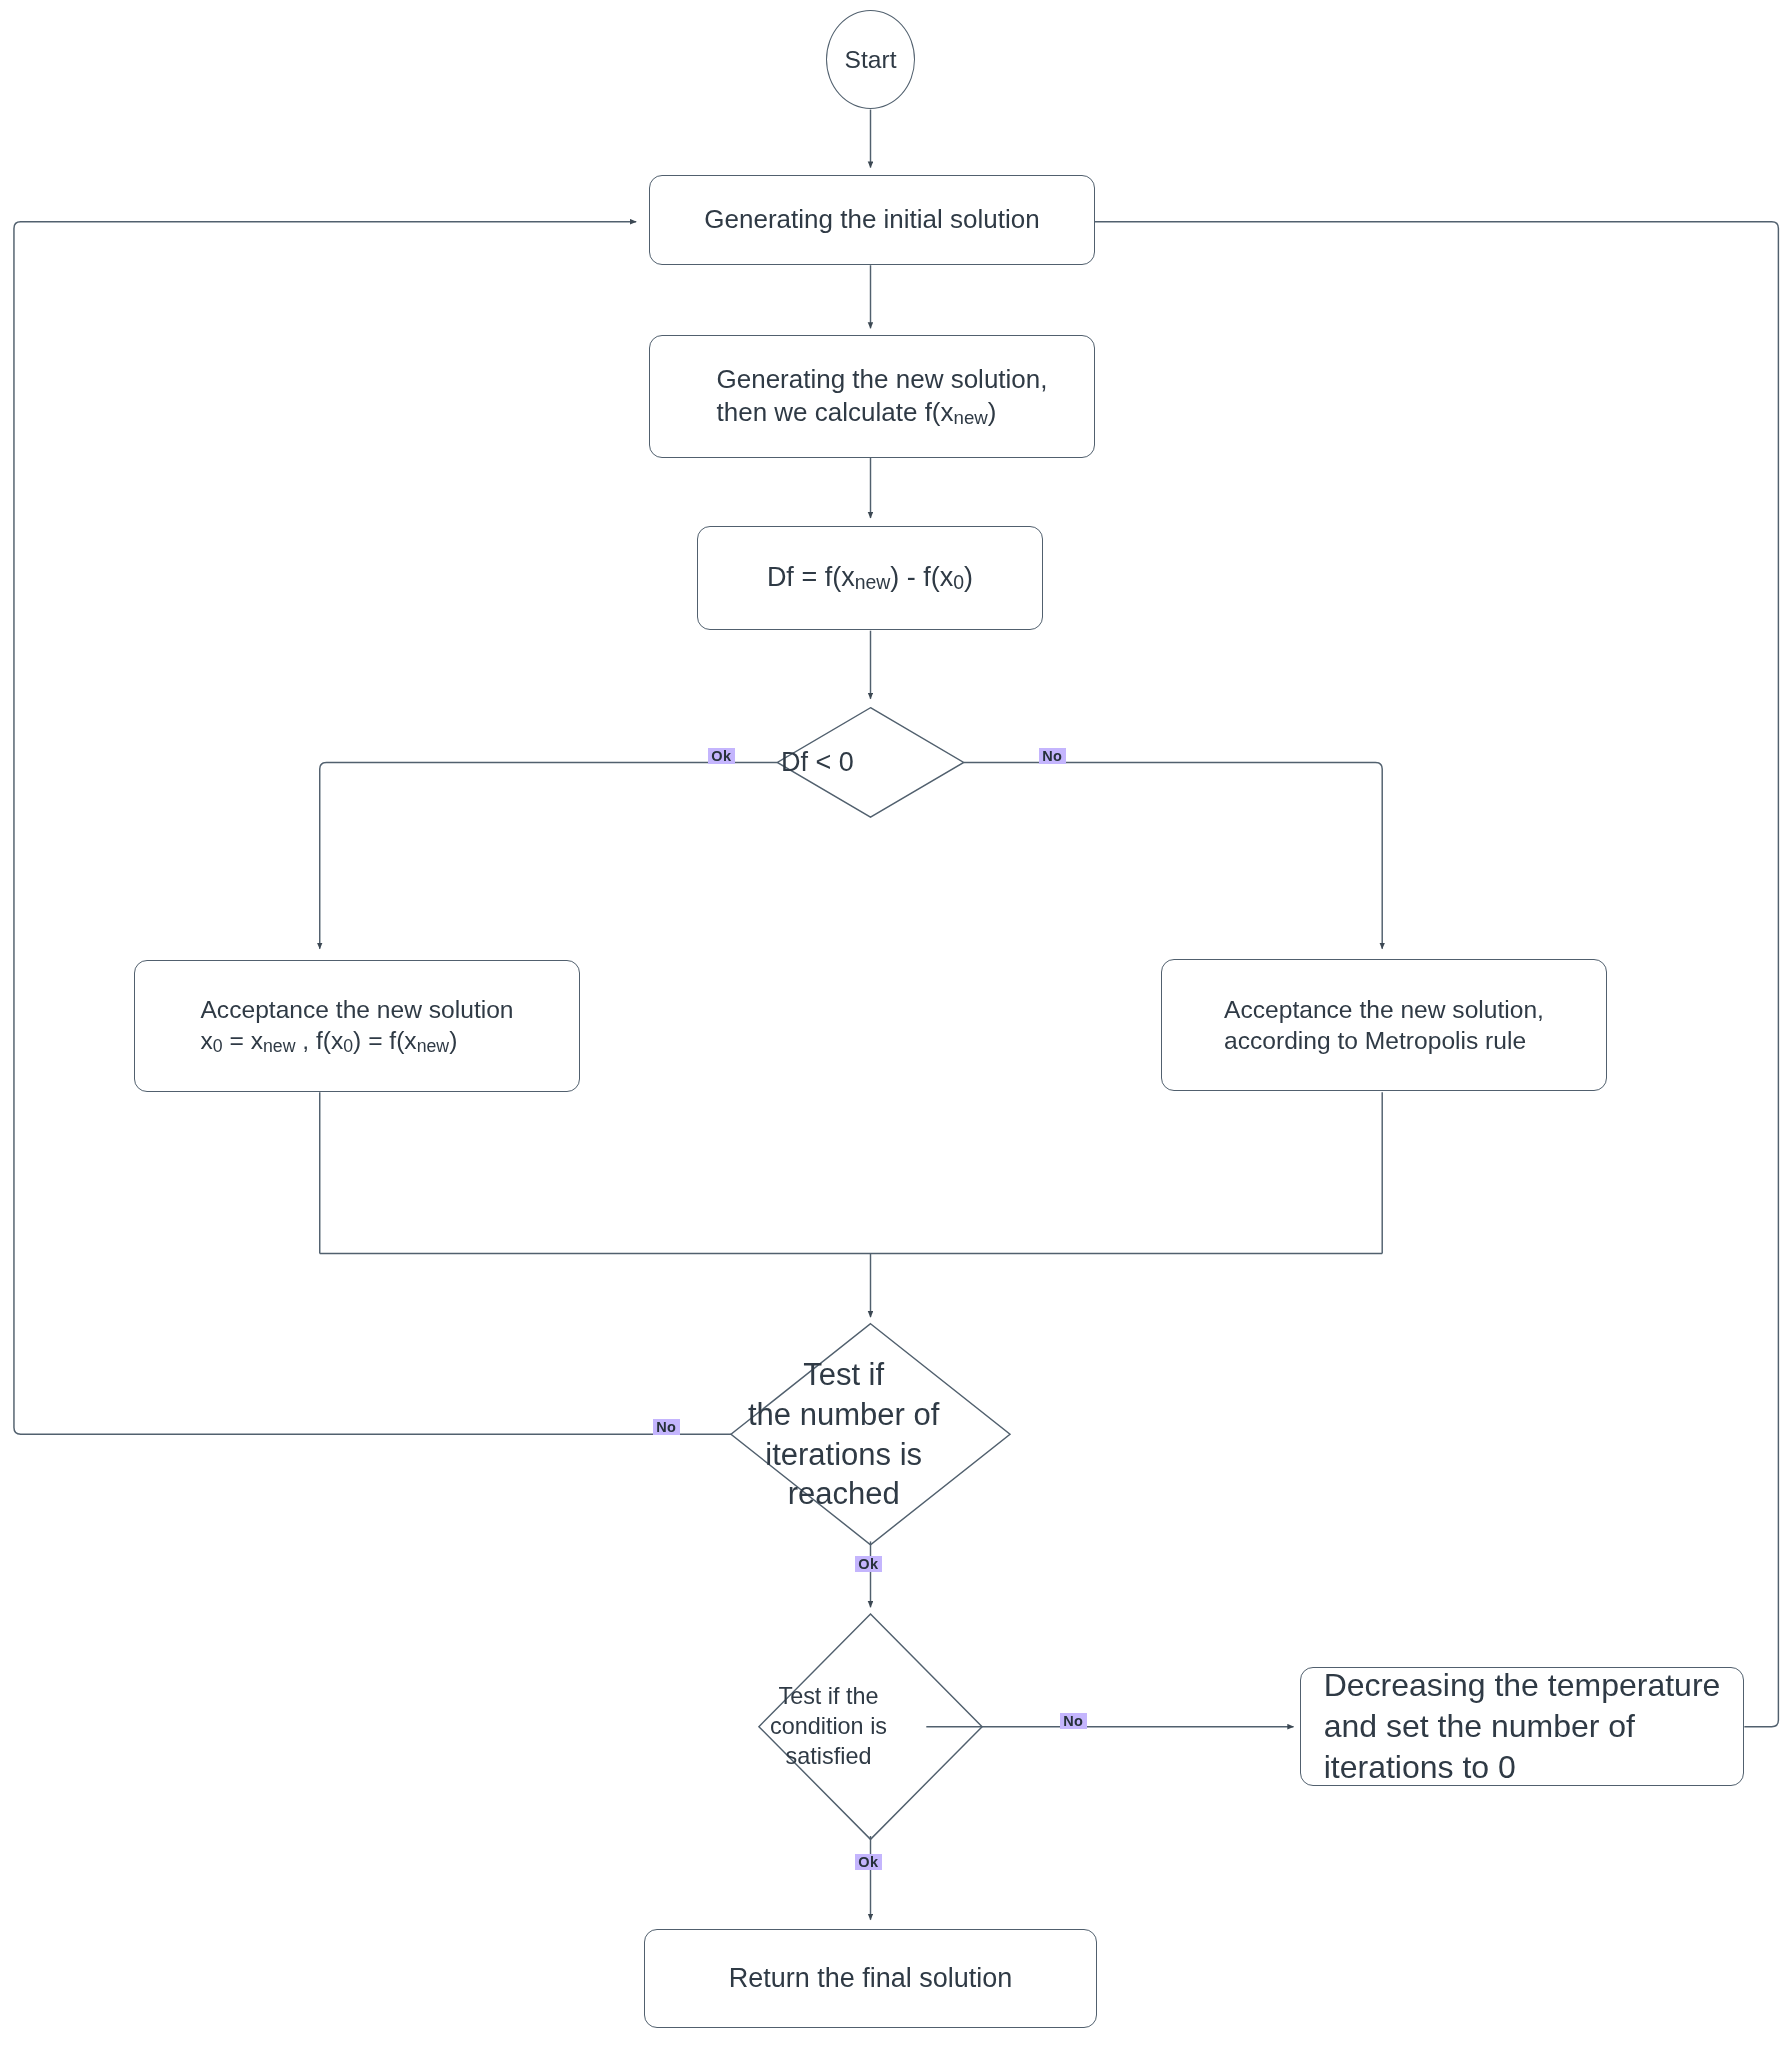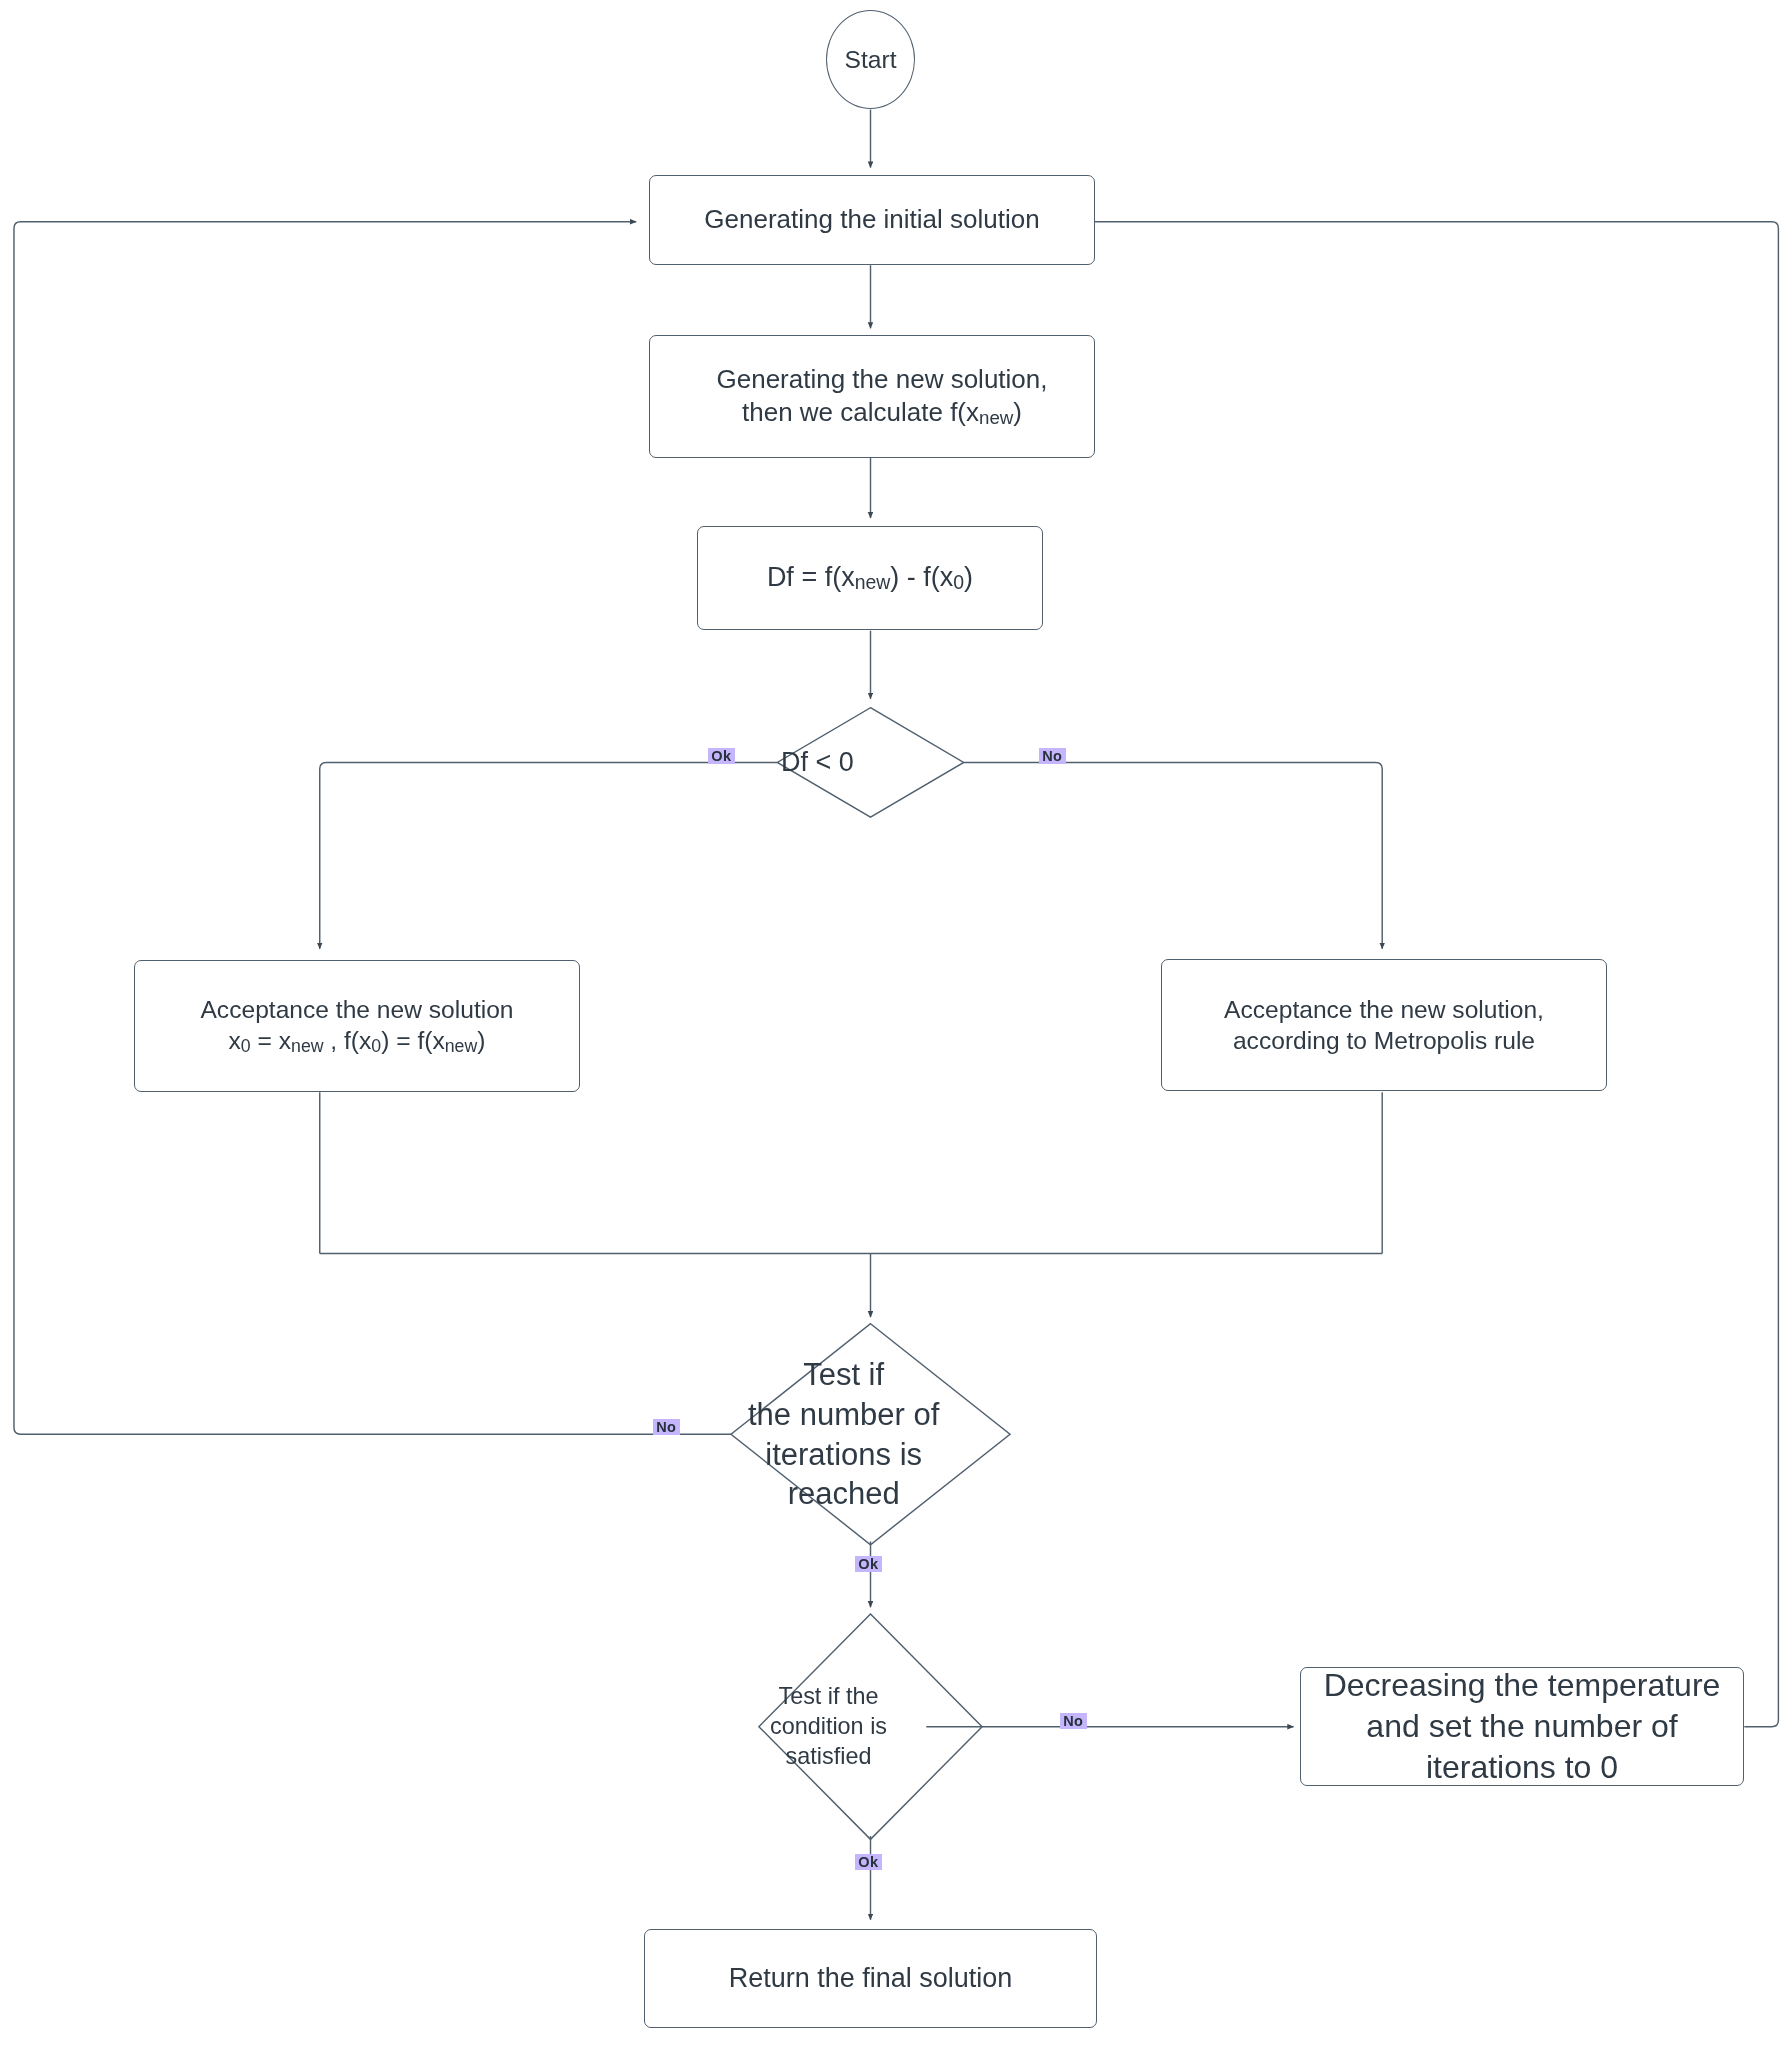--- a/index.html
+++ b/index.html
@@ -1,21 +1,21 @@
 <!DOCTYPE html>
 <html style="font-size:9px"><head>
 <meta charset="utf-8">
 <title>Simulated Annealing Flowchart</title>
 <style>
   html,body{margin:0;padding:0;background:#ffffff;}
   body{font-family:"Liberation Sans", sans-serif;}
   #stage{position:relative;width:1789px;height:2046px;background:#ffffff;overflow:hidden;}
   svg#wires{position:absolute;left:0;top:0;width:1789px;height:2046px;}
-  .node{position:absolute;box-sizing:border-box;display:flex;align-items:center;justify-content:center;text-align:center;color:#2f3a45;background:#ffffff;}
-  .proc{border:1.1px solid #51606e;border-radius:7px;}
+  .node{position:absolute;box-sizing:border-box;display:flex;align-items:center;justify-content:center;text-align:left;color:#2f3a45;background:#ffffff;}
+  .proc{border:1.1px solid #51606e;border-radius:13px;}
   .term{border:1.1px solid #51606e;border-radius:50%;}
   .nodetxt{line-height:1.28;white-space:pre-line;}
   .edge-label{position:absolute;background:#c4b5fd;color:#26313a;font-weight:bold;padding:0 3.3px;letter-spacing:0.3px;}
   .diamond-label{position:absolute;display:flex;align-items:center;text-align:center;color:#2f3a45;line-height:1.3;white-space:pre-line;pointer-events:none;}
 </style>
 </head>
 <body>
 
 <div id="stage">
 

